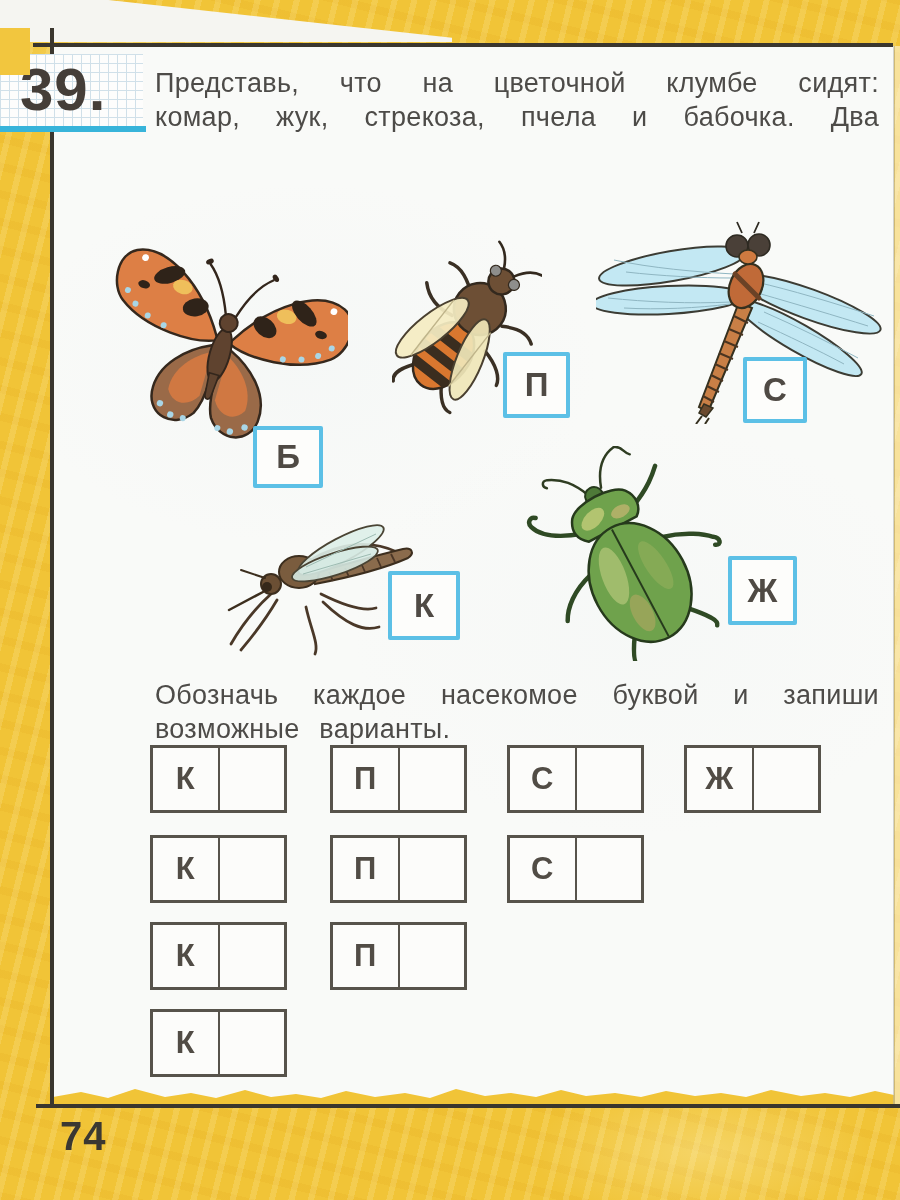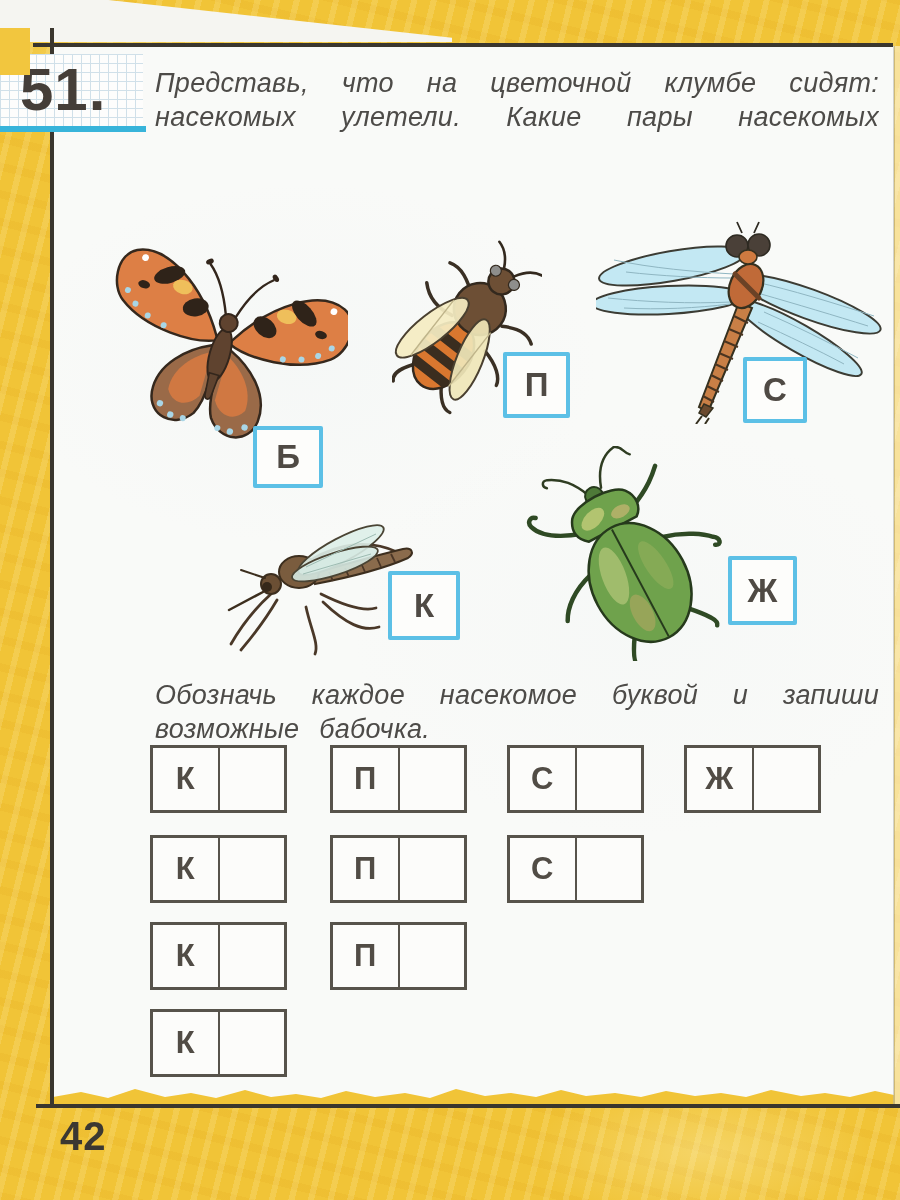--- a/index.html
+++ b/index.html
@@ -28,21 +28,21 @@
   .grid-patch{left:0;top:54px;width:143px;height:73px;background-color:#fdfdfc;
     background-image:
       repeating-linear-gradient(0deg,#d0e0e9 0 1px, transparent 1px 9px),
       repeating-linear-gradient(90deg,#d0e0e9 0 1px, transparent 1px 9px);}
   .task-num{position:absolute;left:20px;top:-6px;font-size:60px;font-weight:bold;color:#453e38;line-height:84px;letter-spacing:1px;}
   .yellow-corner{left:0;top:28px;width:30px;height:47px;background:#f2c63e;}
   .blue-underline{left:0;top:126px;width:146px;height:6px;background:#38b4da;}
   .task-text,.instr-text{left:155px;width:724px;color:#4d4b48;font-size:27px;word-spacing:12px;letter-spacing:.3px;}
   .task-text{top:68px;}
   .instr-text{top:680px;}
-  .tline{height:33.5px;overflow:hidden;white-space:normal;font-style:italic;}
+  .tline{height:33.5px;overflow:hidden;white-space:normal;}
   .jline{text-align:justify;}
   .jline::after{content:"";display:inline-block;width:100%;height:0;line-height:0;}
   .lbox{position:absolute;border:4px solid #5cc0e6;background:#fdfdfb;border-radius:2px;
     display:flex;align-items:center;justify-content:center;
     font-weight:bold;font-size:33px;color:#4f4a44;}
   .abox{position:absolute;width:131px;height:62px;border:3px solid #57534b;background:#fcfcfa;display:flex;}
   .acell{flex:1;}
   .acell.letter{border-right:2.5px solid #57534b;display:flex;align-items:center;justify-content:center;
     font-weight:bold;font-size:31px;color:#514c45;}
   .pagenum{left:60px;top:1114px;font-size:40px;font-weight:bold;color:#3b3832;letter-spacing:1px;}
@@ -61,28 +61,28 @@
     <path d="M0,22 L0,13 L28,8 L55,14 L82,5 L112,13 L138,9 L163,14 L192,6 L218,13 L243,10 L268,14 L293,7 L322,13 L352,9 L377,14 L403,5 L432,12 L458,9 L483,13 L508,6 L533,12 L562,9 L588,13 L613,7 L642,12 L668,9 L693,13 L718,6 L748,12 L772,9 L797,13 L822,7 L841,11 L841,22 Z" fill="#f1c437"></path>
   </svg>
 
   <div class="abs line top-line"></div>
   <div class="abs line left-line"></div>
   <div class="abs line bottom-line"></div>
   <div class="abs right-edge"></div>
   <div class="abs right-sliver"></div>
 
   <div class="abs grid-patch">
-    <div class="task-num">51.</div>
+    <div class="task-num">39.</div>
   </div>
   <div class="abs yellow-corner"></div>
   <div class="abs blue-underline"></div>
 
   <div class="abs task-text">
     <div class="tline jline">Представь, что на цветочной клумбе сидят:</div>
-    <div class="tline jline">насекомых улетели. Какие пары насекомых</div>
+    <div class="tline jline">комар, жук, стрекоза, пчела и бабочка. Два</div>
   </div>
 
   <div class="fig" style="left:93px;top:230px;width:255px;height:235px;">
     <svg viewBox="0 0 255 235">
       <g transform="rotate(16 128 120)">
         <path d="M118,118 C96,128 70,150 73,179 C76,203 104,209 119,188 C128,171 126,136 122,121 Z" fill="#9a6a48" stroke="#35281d" stroke-width="2.5"></path>
         <path d="M138,118 C160,128 186,150 183,179 C180,203 152,209 137,188 C128,171 130,136 134,121 Z" fill="#9a6a48" stroke="#35281d" stroke-width="2.5"></path>
         <path d="M120,124 C104,132 86,150 88,172 C96,186 112,184 120,170 Z" fill="#d97a42" opacity=".85"></path>
         <path d="M136,124 C152,132 170,150 168,172 C160,186 144,184 136,170 Z" fill="#d97a42" opacity=".85"></path>
         <circle cx="84" cy="188" r="3.2" fill="#a9d6e6"></circle>
@@ -232,21 +232,21 @@
   </div>
   <div class="lbox" style="left:388px;top:571px;width:64px;height:61px;">
     <span>К</span>
   </div>
   <div class="lbox" style="left:728px;top:556px;width:61px;height:61px;">
     <span>Ж</span>
   </div>
 
   <div class="abs instr-text">
     <div class="tline jline">Обозначь каждое насекомое буквой и запиши</div>
-    <div class="tline">возможные бабочка.</div>
+    <div class="tline">возможные варианты.</div>
   </div>
 
   <div class="abox" style="left:150px;top:745px;">
     <div class="acell letter">
         <span>К</span>
       </div>
     <div class="acell"></div>
   </div>
   <div class="abox" style="left:330px;top:745px;">
     <div class="acell letter">
@@ -299,15 +299,15 @@
     <div class="acell"></div>
   </div>
 
   <div class="abox" style="left:150px;top:1009px;">
     <div class="acell letter">
         <span>К</span>
       </div>
     <div class="acell"></div>
   </div>
 
-  <div class="abs pagenum">42</div>
+  <div class="abs pagenum">74</div>
 
 </div>
 
 </body></html>

